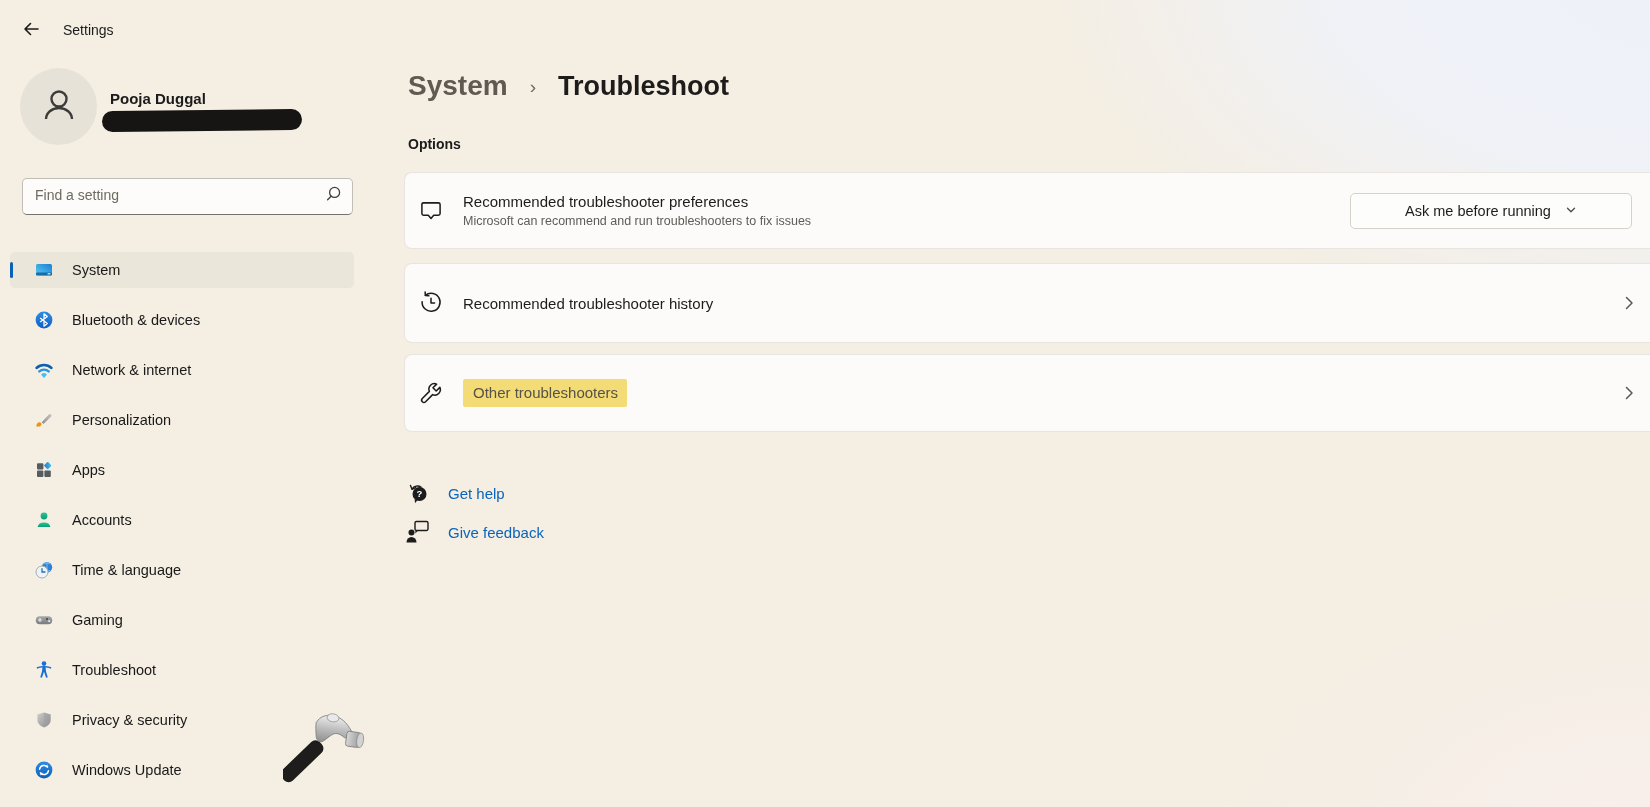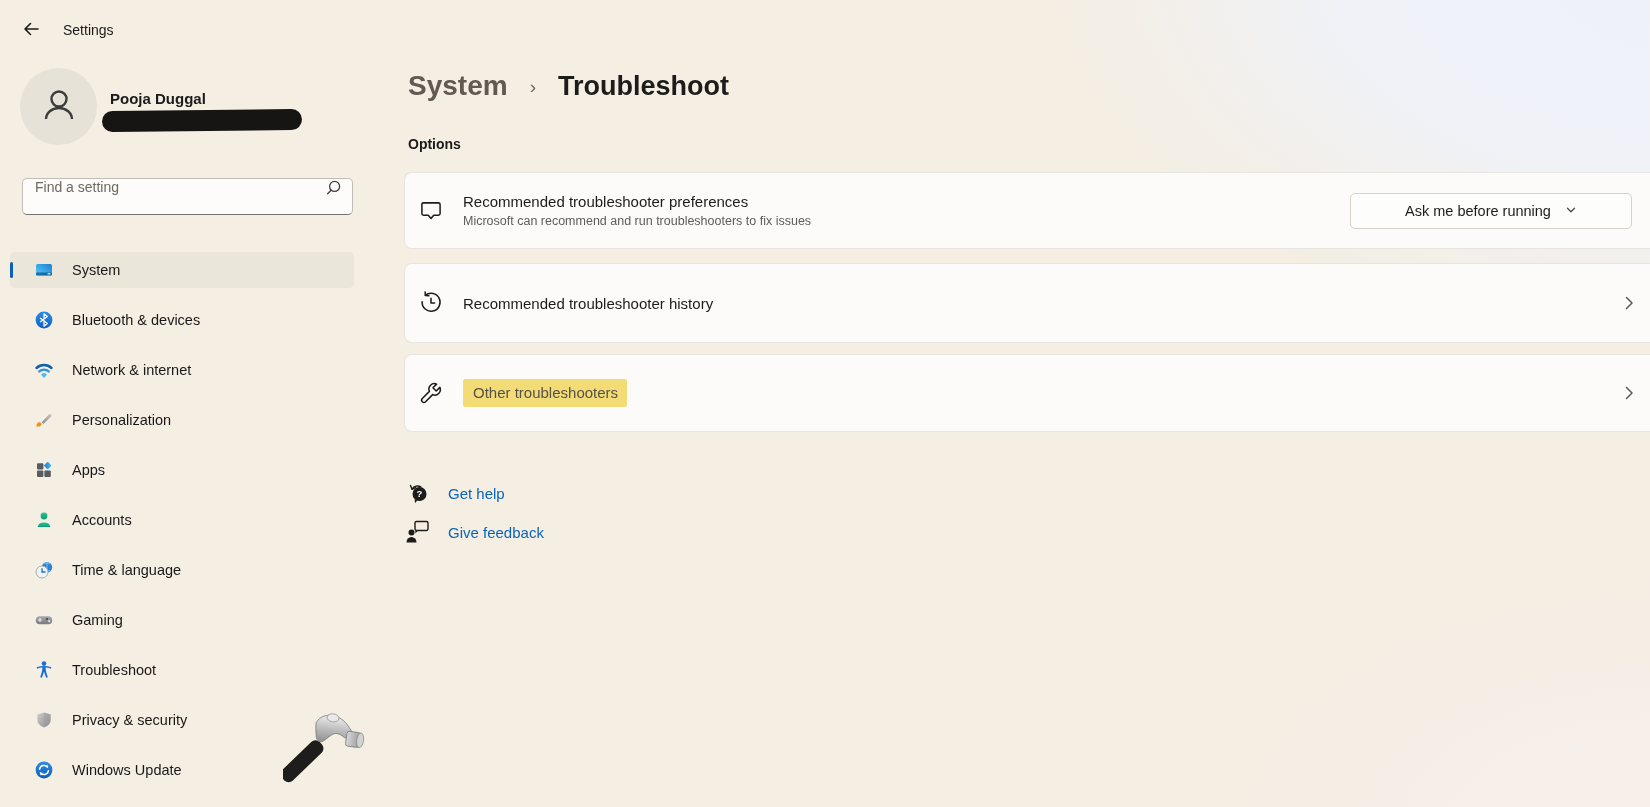--- a/index.html
+++ b/index.html
@@ -21,21 +21,21 @@
 
   
   .avatar { left:20px; top:68px; width:77px; height:77px; border-radius:50%;
     background:#e7e2d7; display:flex; align-items:center; justify-content:center; }
   .profile-name { left:110px; top:90px; font-size:15px; font-weight:700; }
   .redact { left:102px; top:110px; width:200px; height:21px; background:#171513; border-radius:11px; transform:rotate(-.6deg); }
 
   
   .searchbox { left:22px; top:178px; width:331px; height:37px; background:#fdfcfa;
     border:1px solid rgba(120,115,102,.45); border-bottom-color:#74726d; border-radius:5px;
-    display:flex; align-items:flex-start; padding:0 10px 3px 12px; }
+    display:flex; align-items:center; padding:0 10px 3px 12px; }
   .searchbox input { flex:1; border:none; outline:none; background:transparent;
     font-family:"Liberation Sans", sans-serif; font-size:14px; color:#1b1b1b; }
   .searchbox input::placeholder { color:#6e6a60; opacity:1; }
 
   
   .nav { left:10px; top:252px; width:344px; }
   .nav-item { position:relative; height:36px; margin-bottom:14px; display:flex; align-items:center;
     padding-left:24px; border-radius:5px; cursor:pointer; }
   .nav-item .ico { width:20px; height:20px; margin-right:18px; flex:0 0 20px; }
   .nav-item .lbl { font-size:14.5px; color:#191919; }

